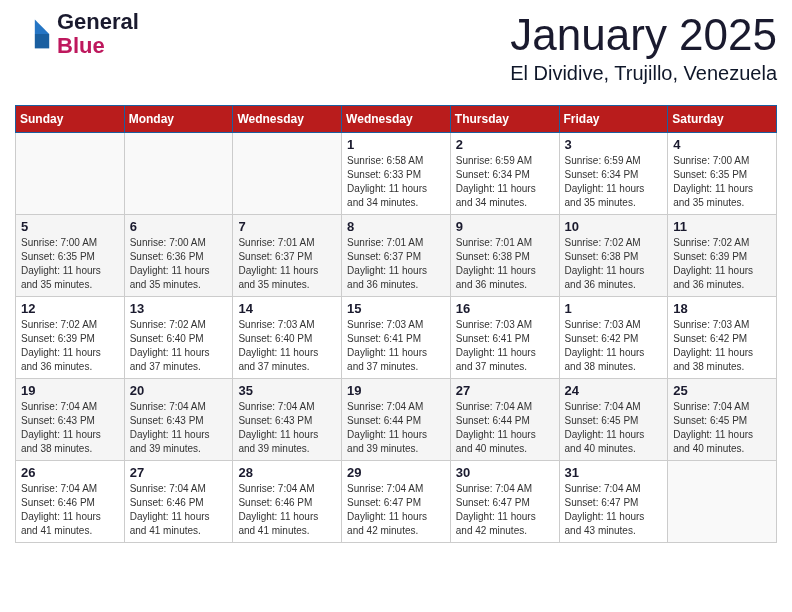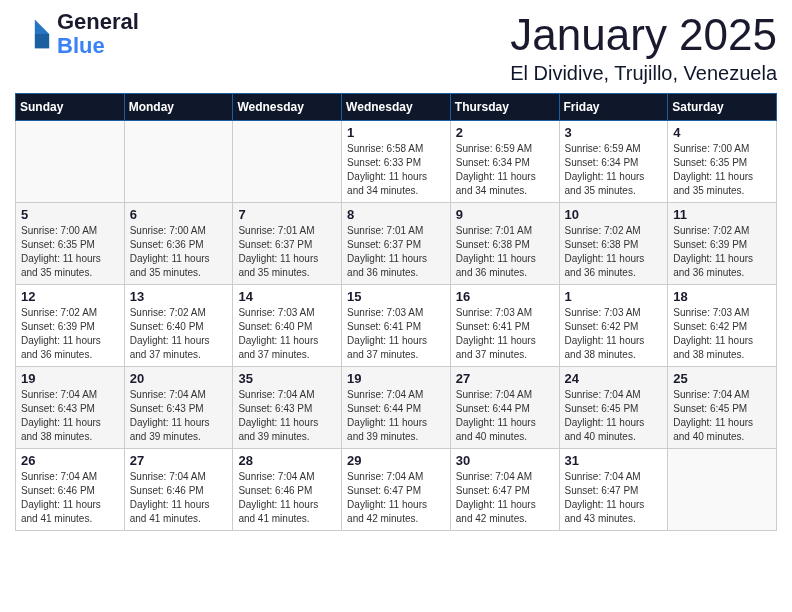--- a/index.html
+++ b/index.html
@@ -7,34 +7,34 @@
       font-family: Arial, sans-serif;
       background: #fff;
       width: 792px;
       min-height: 612px;
       padding: 10px 15px;
     }
     .header-area {
       display: flex;
       justify-content: space-between;
       align-items: flex-start;
-      margin-bottom: 8px;
+      margin-bottom: 20px;
     }
     .logo-area {
       display: flex;
       align-items: center;
       gap: 6px;
     }
     .logo-text {
       font-size: 22px;
       font-weight: bold;
       line-height: 1.1;
     }
     .logo-general { color: #1a1a2e; }
-    .logo-blue { color: #3b82f6; }
+    .logo-blue { color: #be185d; }
     .logo-icon {
       width: 36px;
       height: 36px;
     }
     .title-area {
       text-align: right;
     }
     .month-title {
       font-size: 44px;
       font-weight: normal;
@@ -44,21 +44,21 @@
       font-size: 20px;
       color: #0f172a;
       margin-top: 2px;
     }
     table {
       width: 100%;
       border-collapse: collapse;
       table-layout: fixed;
     }
     thead tr th {
-      background: #0f172a;
+      background: #b91c1c;
       color: #fff;
       font-size: 12px;
       font-weight: bold;
       padding: 6px 4px;
       text-align: left;
       border: 1px solid #1a5fa0;
     }
     tbody tr td {
       border: 1px solid #ccc;
       vertical-align: top;

